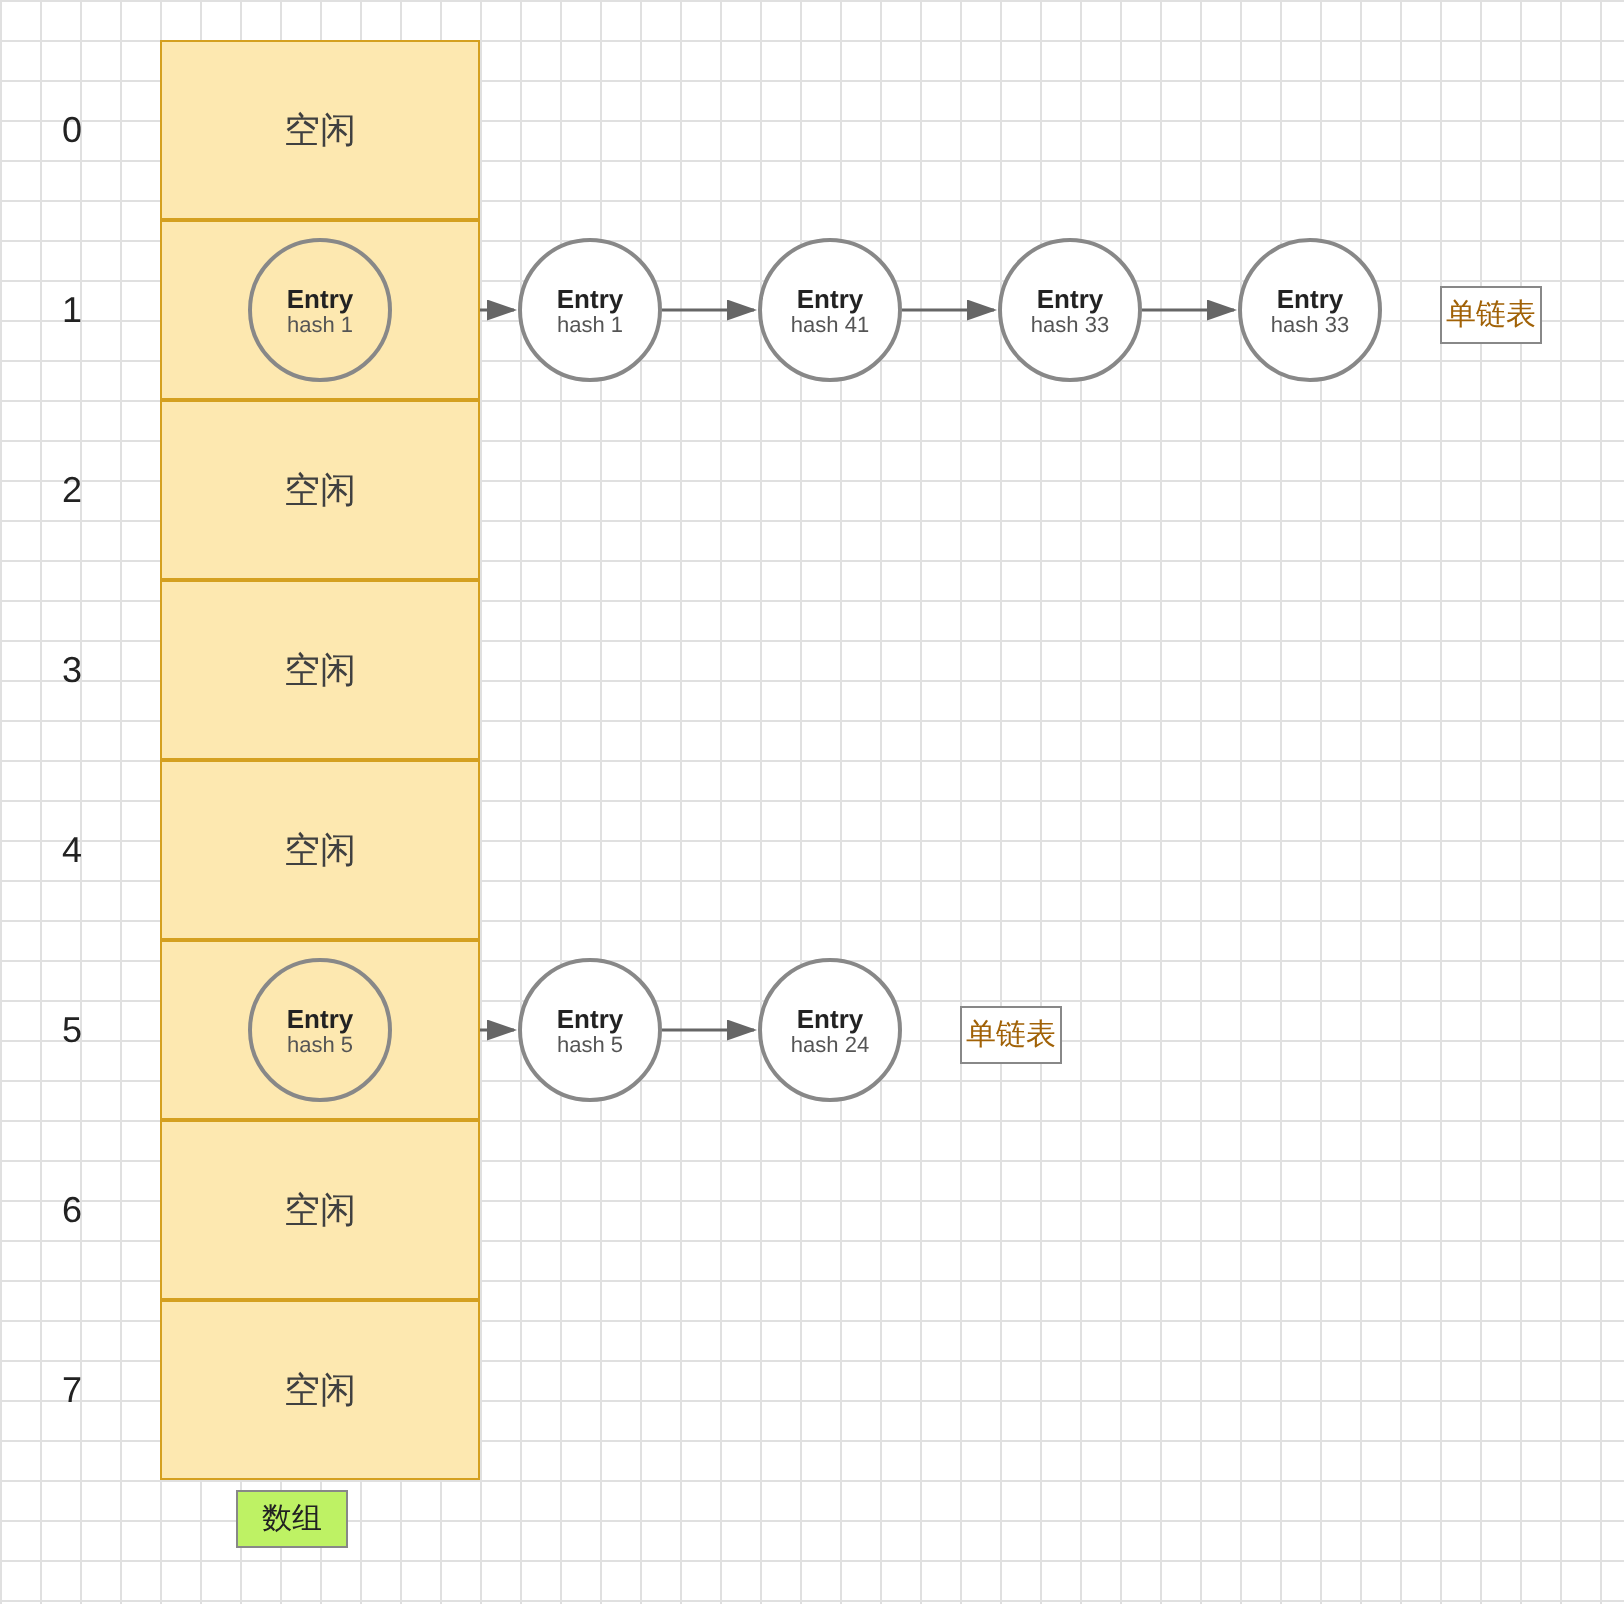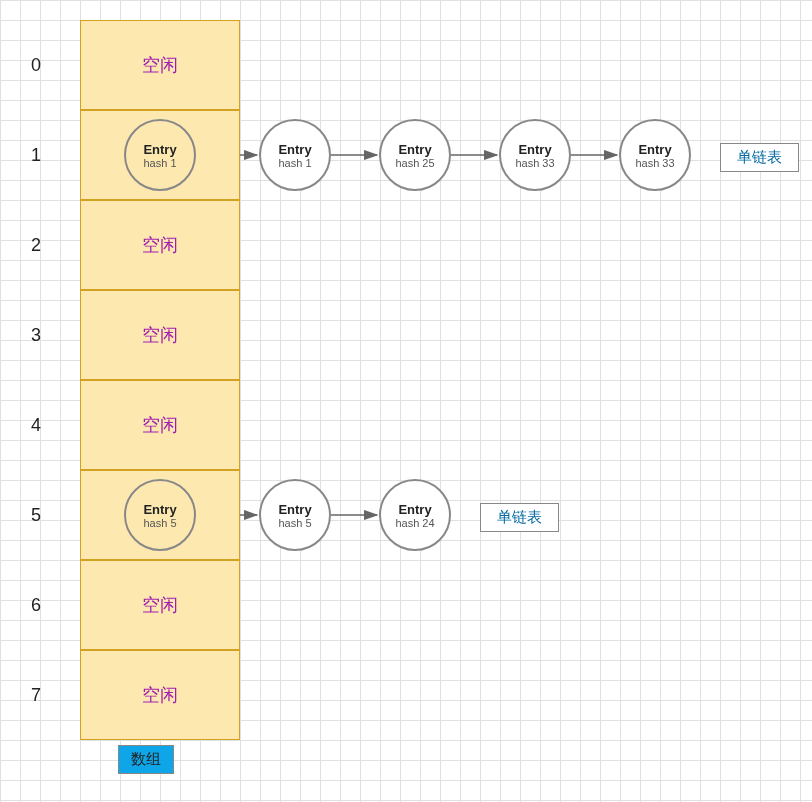--- a/index.html
+++ b/index.html
@@ -55,21 +55,21 @@
     .row-index {
       position: absolute;
       left: -50px;
       font-size: 18px;
       color: #222;
       font-weight: normal;
     }
 
     .cell-label {
       font-size: 18px;
-      color: #a21caf;
+      color: #404040;
       font-family: Liberation Sans, sans-serif;
     }
 
     
     .entry-circle-in-cell {
       width: 72px;
       height: 72px;
       border-radius: 50%;
       border: 2px solid #888;
       background: #fde8b0;
@@ -122,35 +122,35 @@
       width: 812px;
       height: 802px;
       pointer-events: none;
       z-index: 2;
     }
 
     
     .chain-label-box {
       position: absolute;
       border: 1.5px solid #888;
-      padding: 4px 16px;
+      padding: 4px 2px;
       font-size: 15px;
-      color: #0369a1;
+      color: #a16207;
       background: #fff;
       font-family: Arial, sans-serif;
     }
 
     
     .array-label-box {
       position: absolute;
       border: 1.5px solid #888;
       padding: 4px 12px;
       font-size: 15px;
       color: #222;
-      background: #0ea5e9;
+      background: #bef264;
     }
   </style>
 </head>
 <body>
 
 <div class="grid-bg"></div>
 
 <div class="main-container">
 
   <div class="array-column">
@@ -206,21 +206,21 @@
     <span>数组</span>
   </div>
 
   <div class="node-circle" style="left: 259px; top: 119px;">
     <span class="entry-label">Entry</span>
     <span class="hash-label">hash 1</span>
   </div>
 
   <div class="node-circle" style="left: 379px; top: 119px;">
     <span class="entry-label">Entry</span>
-    <span class="hash-label">hash 25</span>
+    <span class="hash-label">hash 41</span>
   </div>
 
   <div class="node-circle" style="left: 499px; top: 119px;">
     <span class="entry-label">Entry</span>
     <span class="hash-label">hash 33</span>
   </div>
 
   <div class="node-circle" style="left: 619px; top: 119px;">
     <span class="entry-label">Entry</span>
     <span class="hash-label">hash 33</span>

